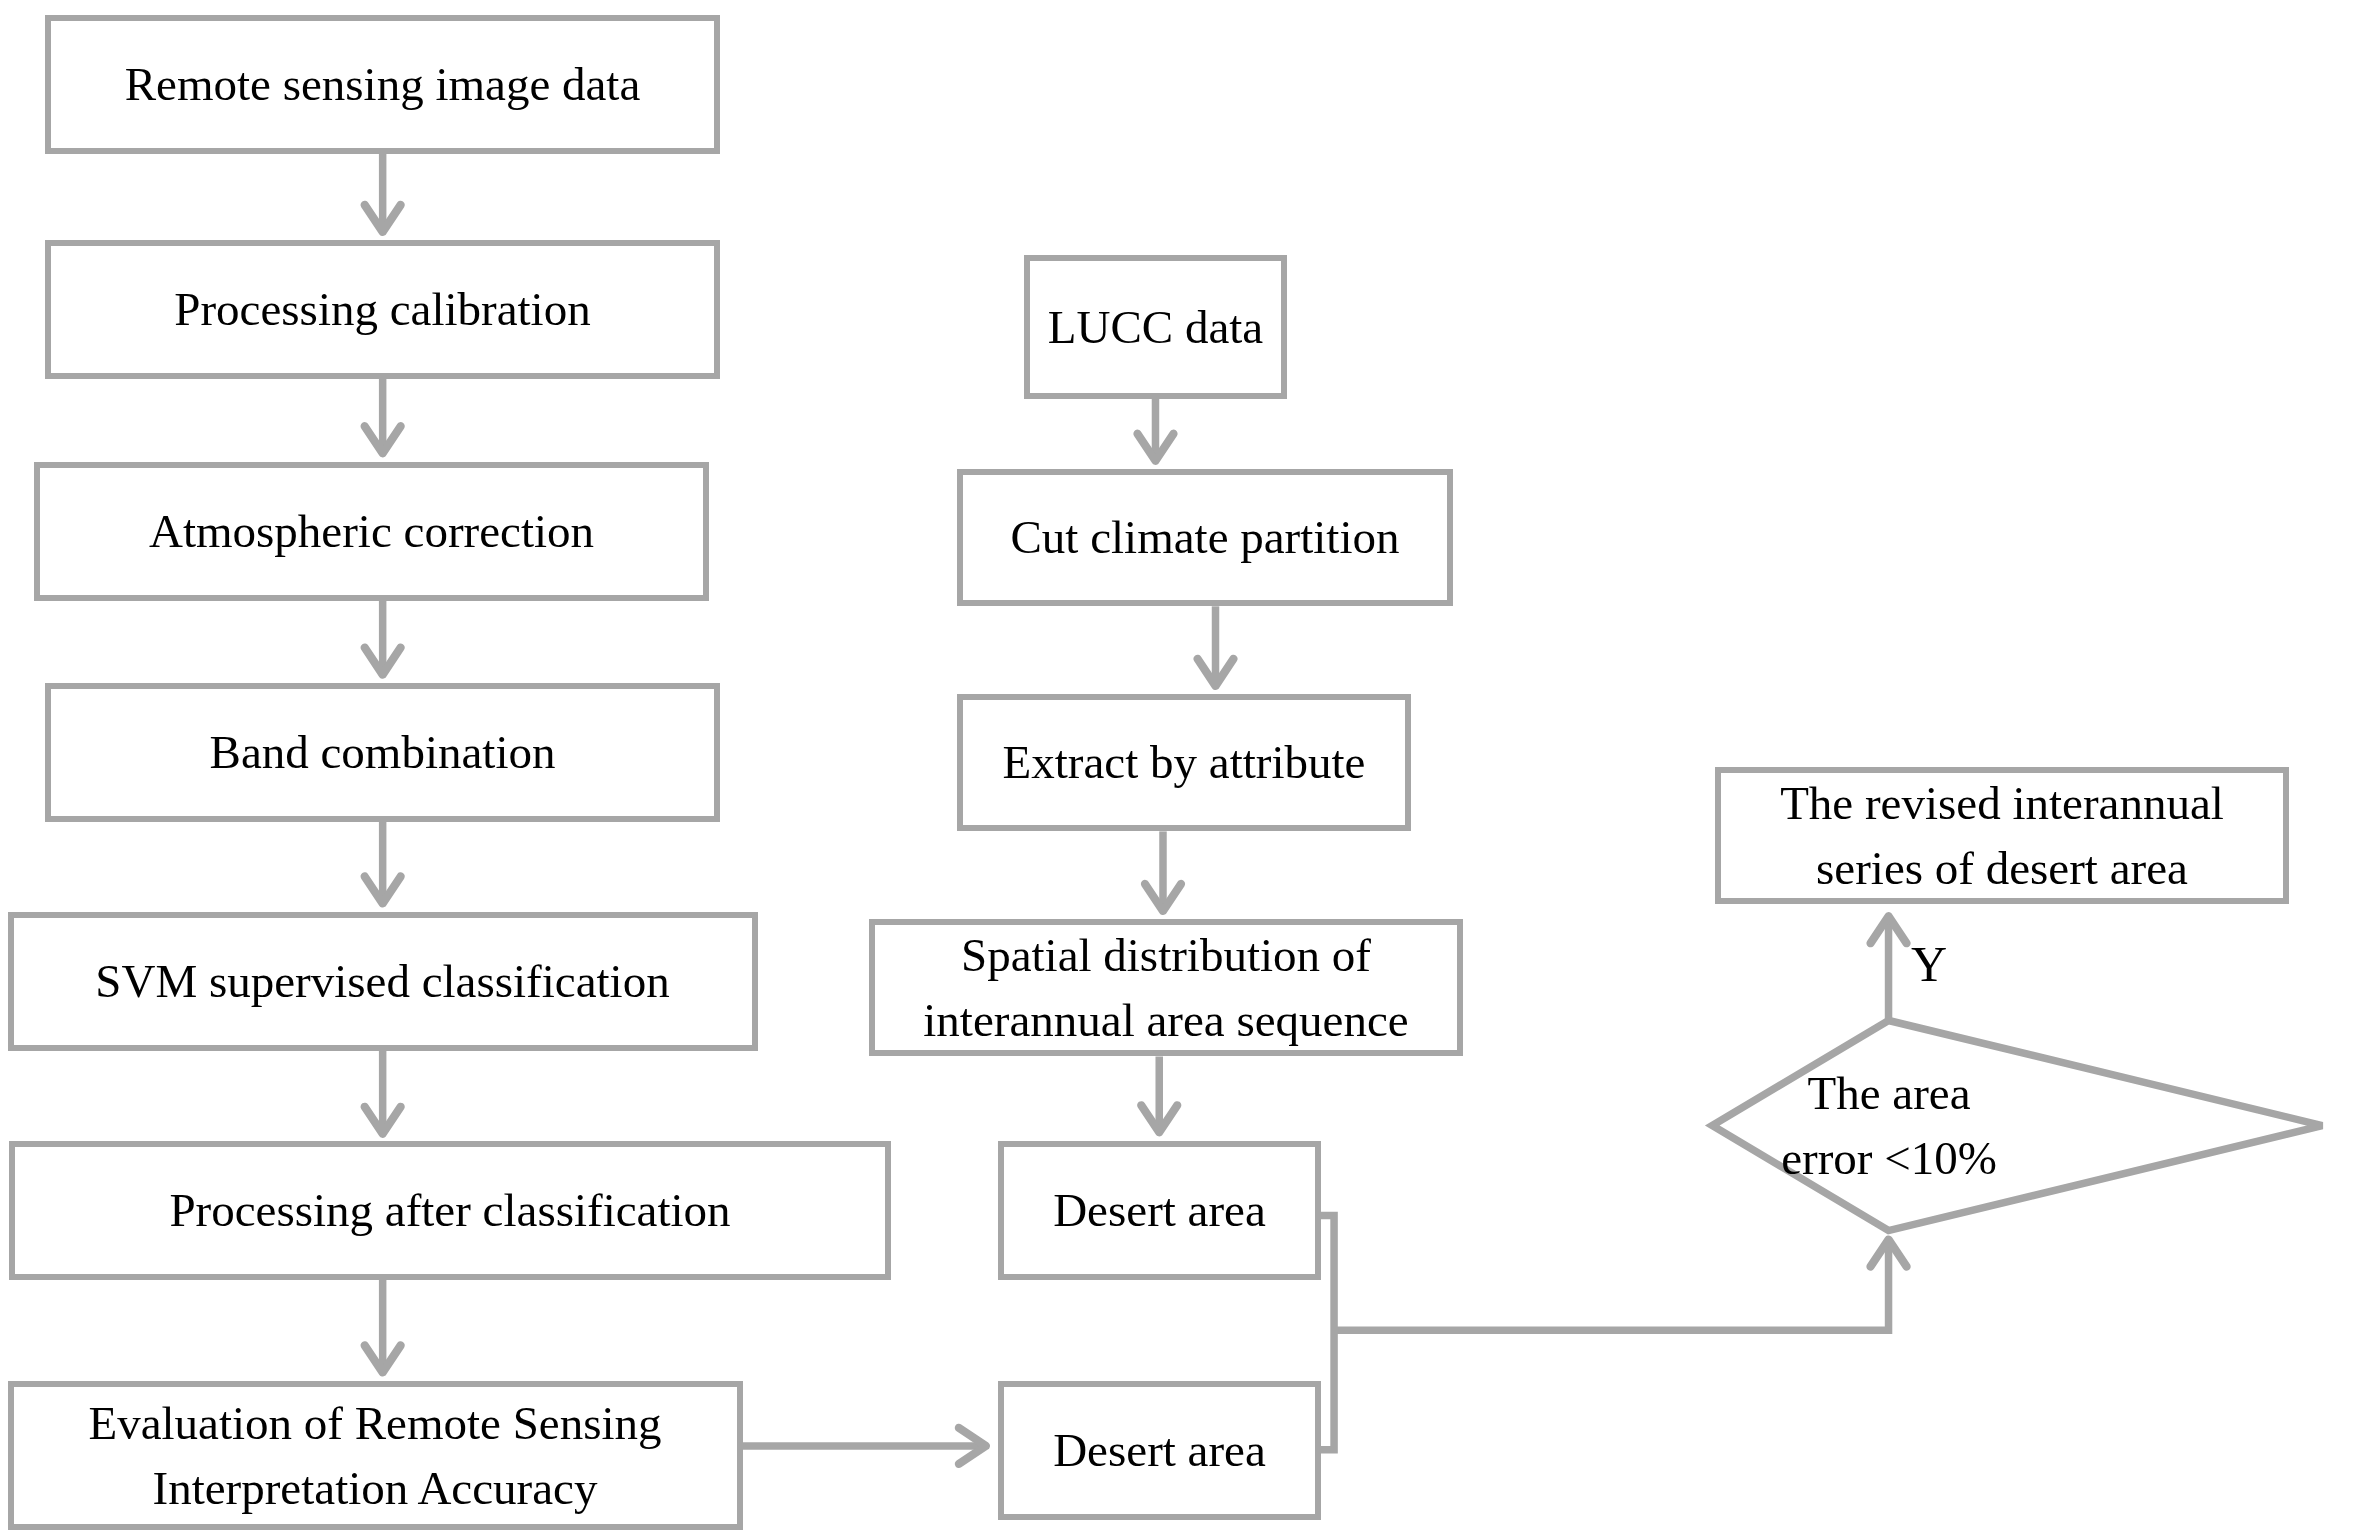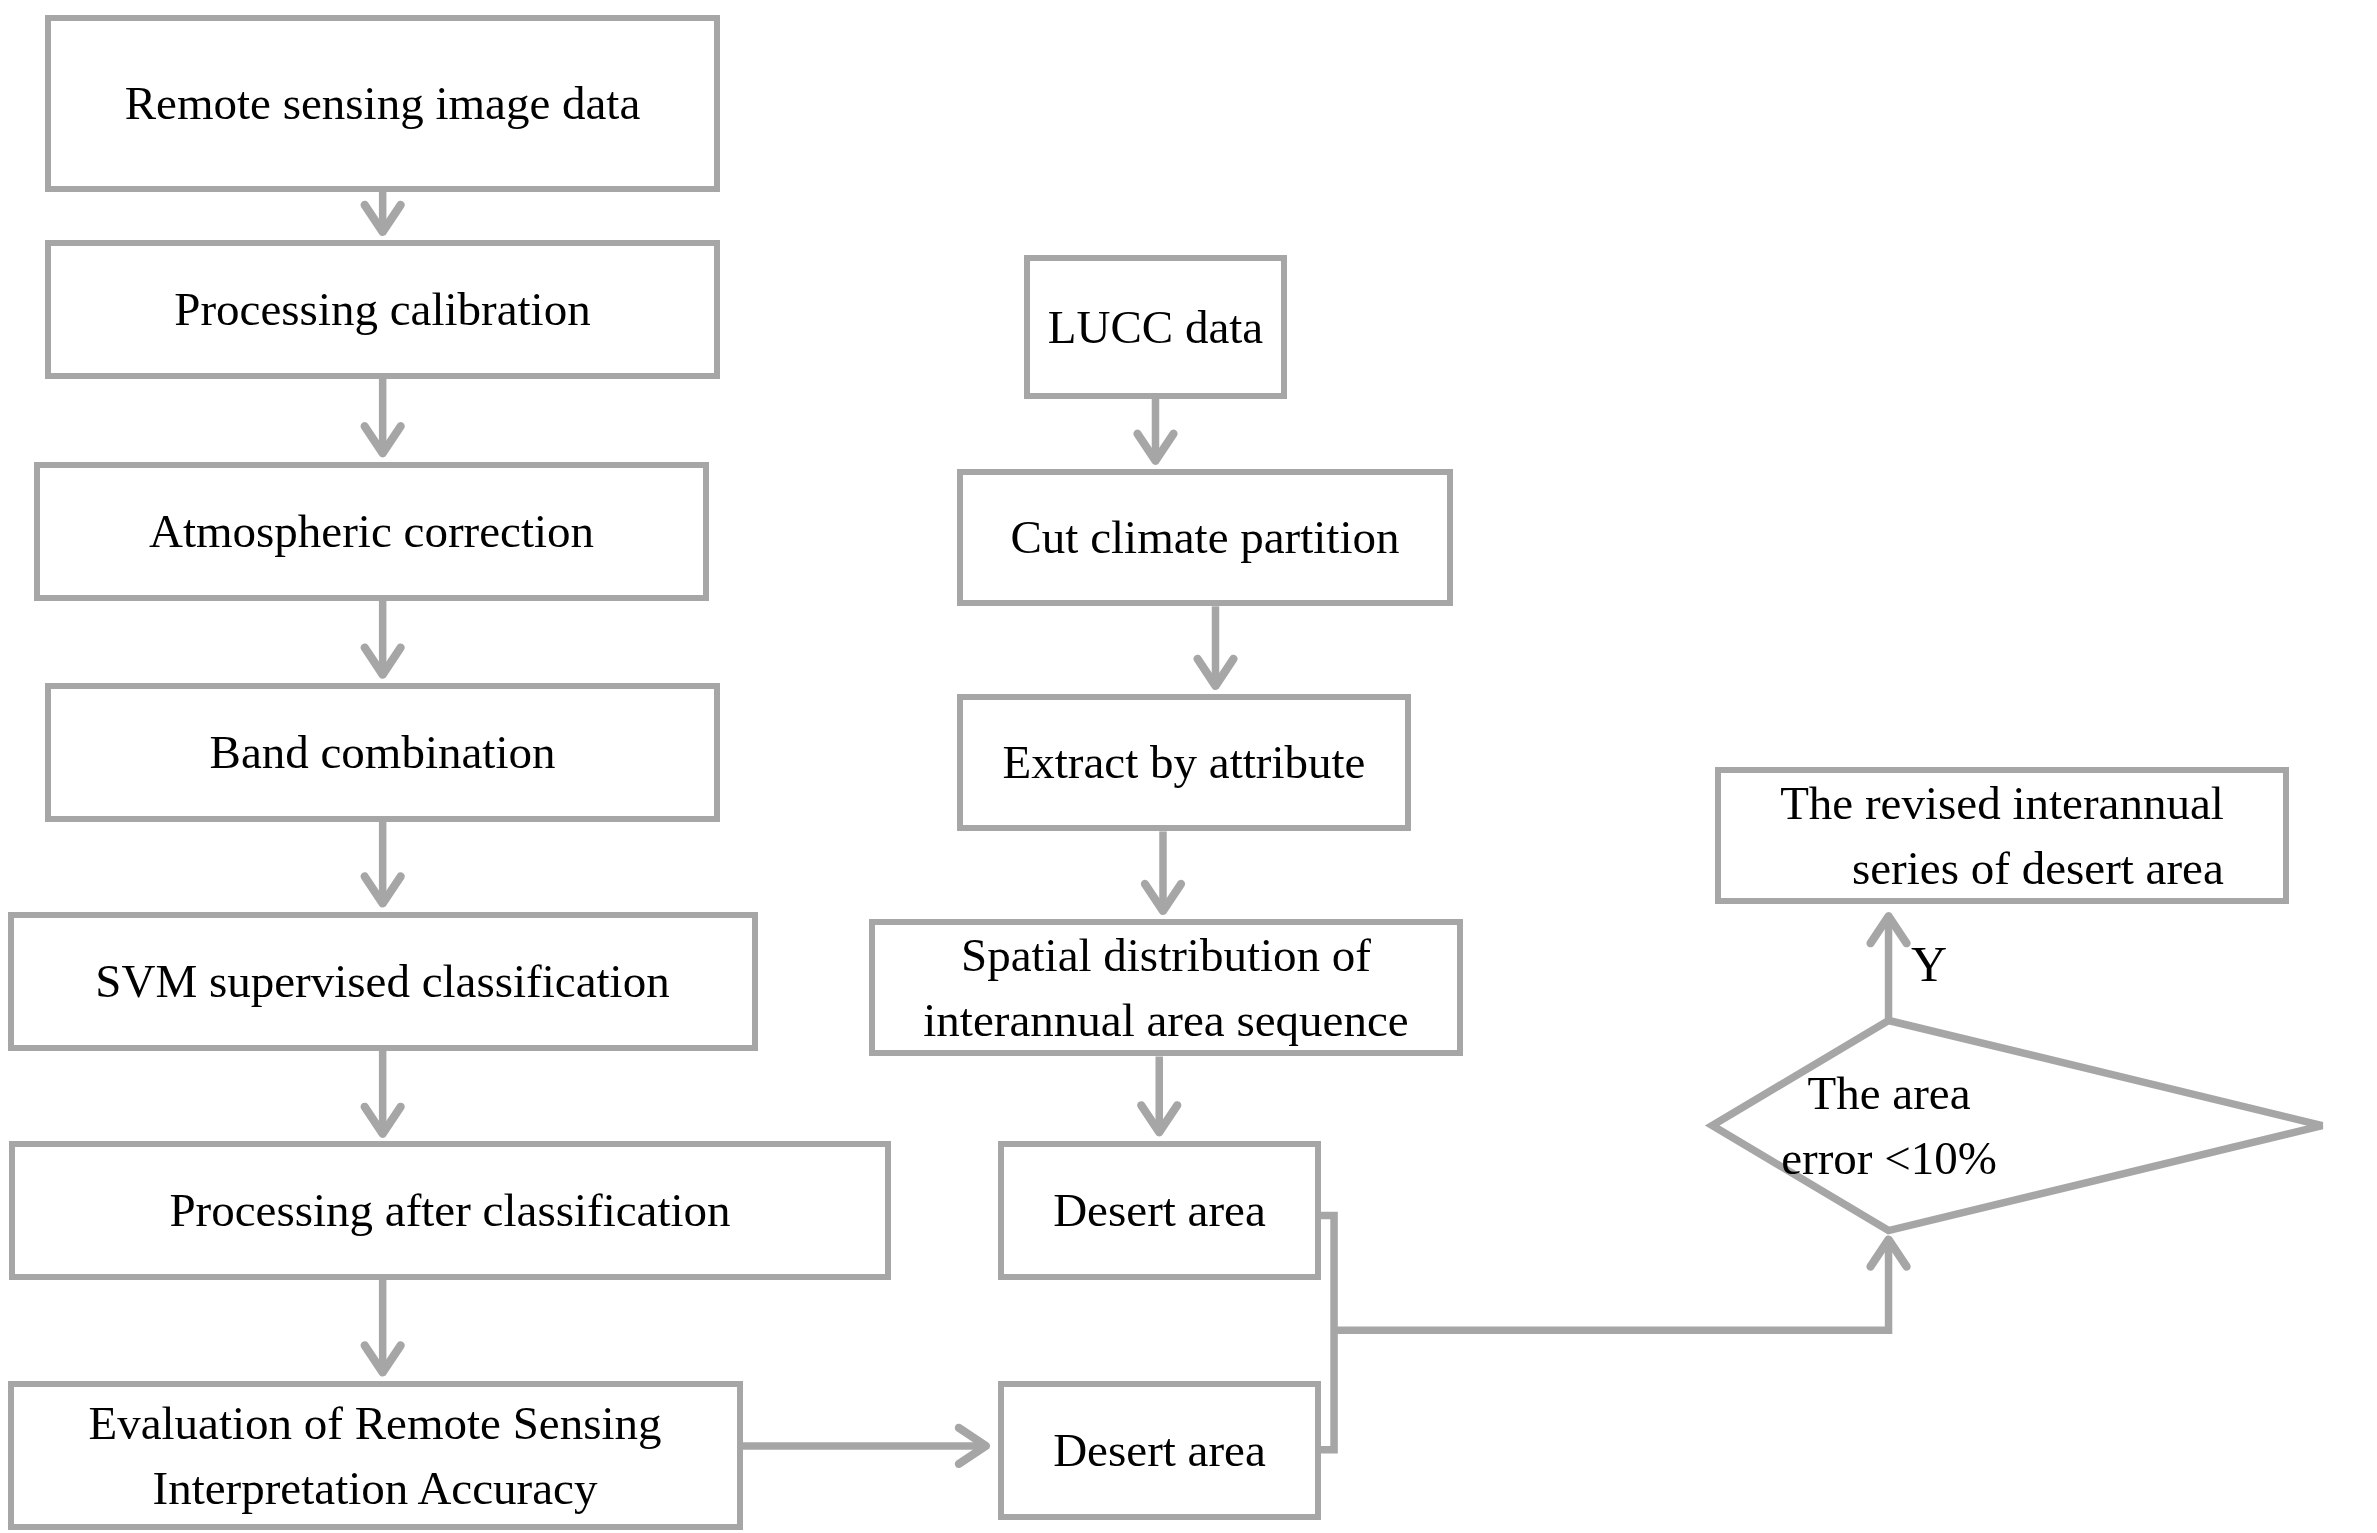--- a/index.html
+++ b/index.html
@@ -97,21 +97,21 @@
     </g>
 
     <polygon class="shape" points="2517,1360 3095,1500 2517,1640 2282,1500"></polygon>
 
     <g>
       <line class="stem" x1="2517" y1="1360" x2="2517" y2="1221"></line>
       <polyline class="head" points="2493,1257 2517,1221 2541,1257"></polyline>
     </g>
   </svg>
 
-  <div class="box" style="left:45px;top:15px;width:675px;height:177px;text-align:center;">Remote sensing image data</div>
+  <div class="box" style="left:45px;top:15px;width:675px;height:139px;text-align:center;">Remote sensing image data</div>
 
   <div class="box" style="left:45px;top:240px;width:675px;height:139px;">Processing calibration</div>
 
   <div class="box" style="left:34px;top:462px;width:675px;height:139px;">Atmospheric correction</div>
 
   <div class="box" style="left:45px;top:683px;width:675px;height:139px;">Band combination</div>
 
   <div class="box" style="left:7.5px;top:912px;width:750px;height:139px;">SVM supervised classification</div>
 
   <div class="box" style="left:9px;top:1141px;width:882px;height:139px;">Processing after classification</div>
@@ -125,21 +125,21 @@
 
   <div class="box" style="left:957px;top:694px;width:454px;height:137px;">Extract by attribute</div>
 
   <div class="box" style="left:869px;top:919px;width:594px;height:137px;">Spatial distribution of
 interannual area sequence</div>
 
   <div class="box" style="left:998px;top:1141px;width:323px;height:139px;">Desert area</div>
 
   <div class="box" style="left:998px;top:1381px;width:323px;height:139px;">Desert area</div>
 
-  <div class="box" style="left:1715px;top:767px;width:574px;height:137px;text-align:right;">The revised interannual
+  <div class="box" style="left:1715px;top:767px;width:574px;height:137px;">The revised interannual
 series of desert area</div>
 
   <div class="floating-label" style="left:1739px;top:1057px;width:300px;height:138px;">The area
 error &lt;10%</div>
 
   <div class="floating-label" style="left:1899px;top:929px;width:60px;height:71px;font-size:50px;">Y</div>
 
 </div>
 
 

